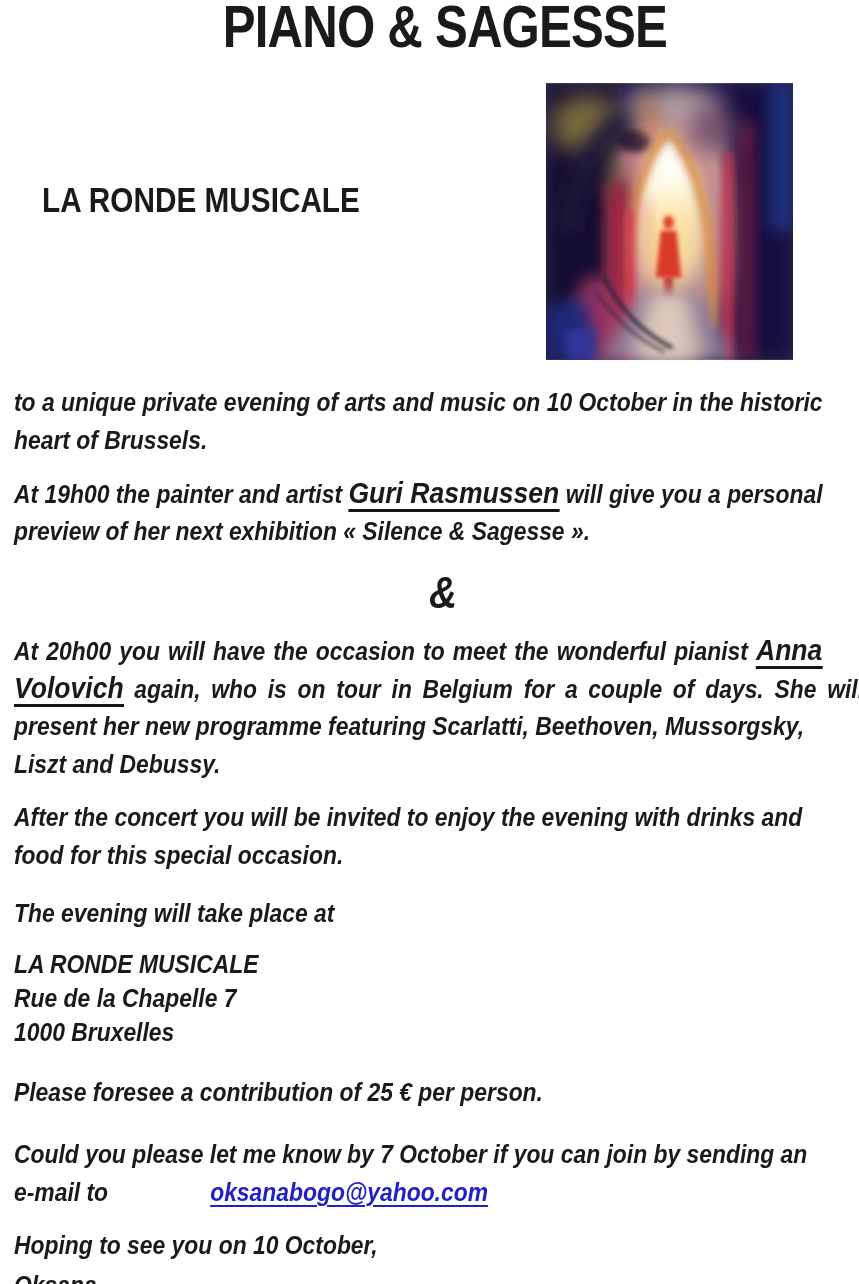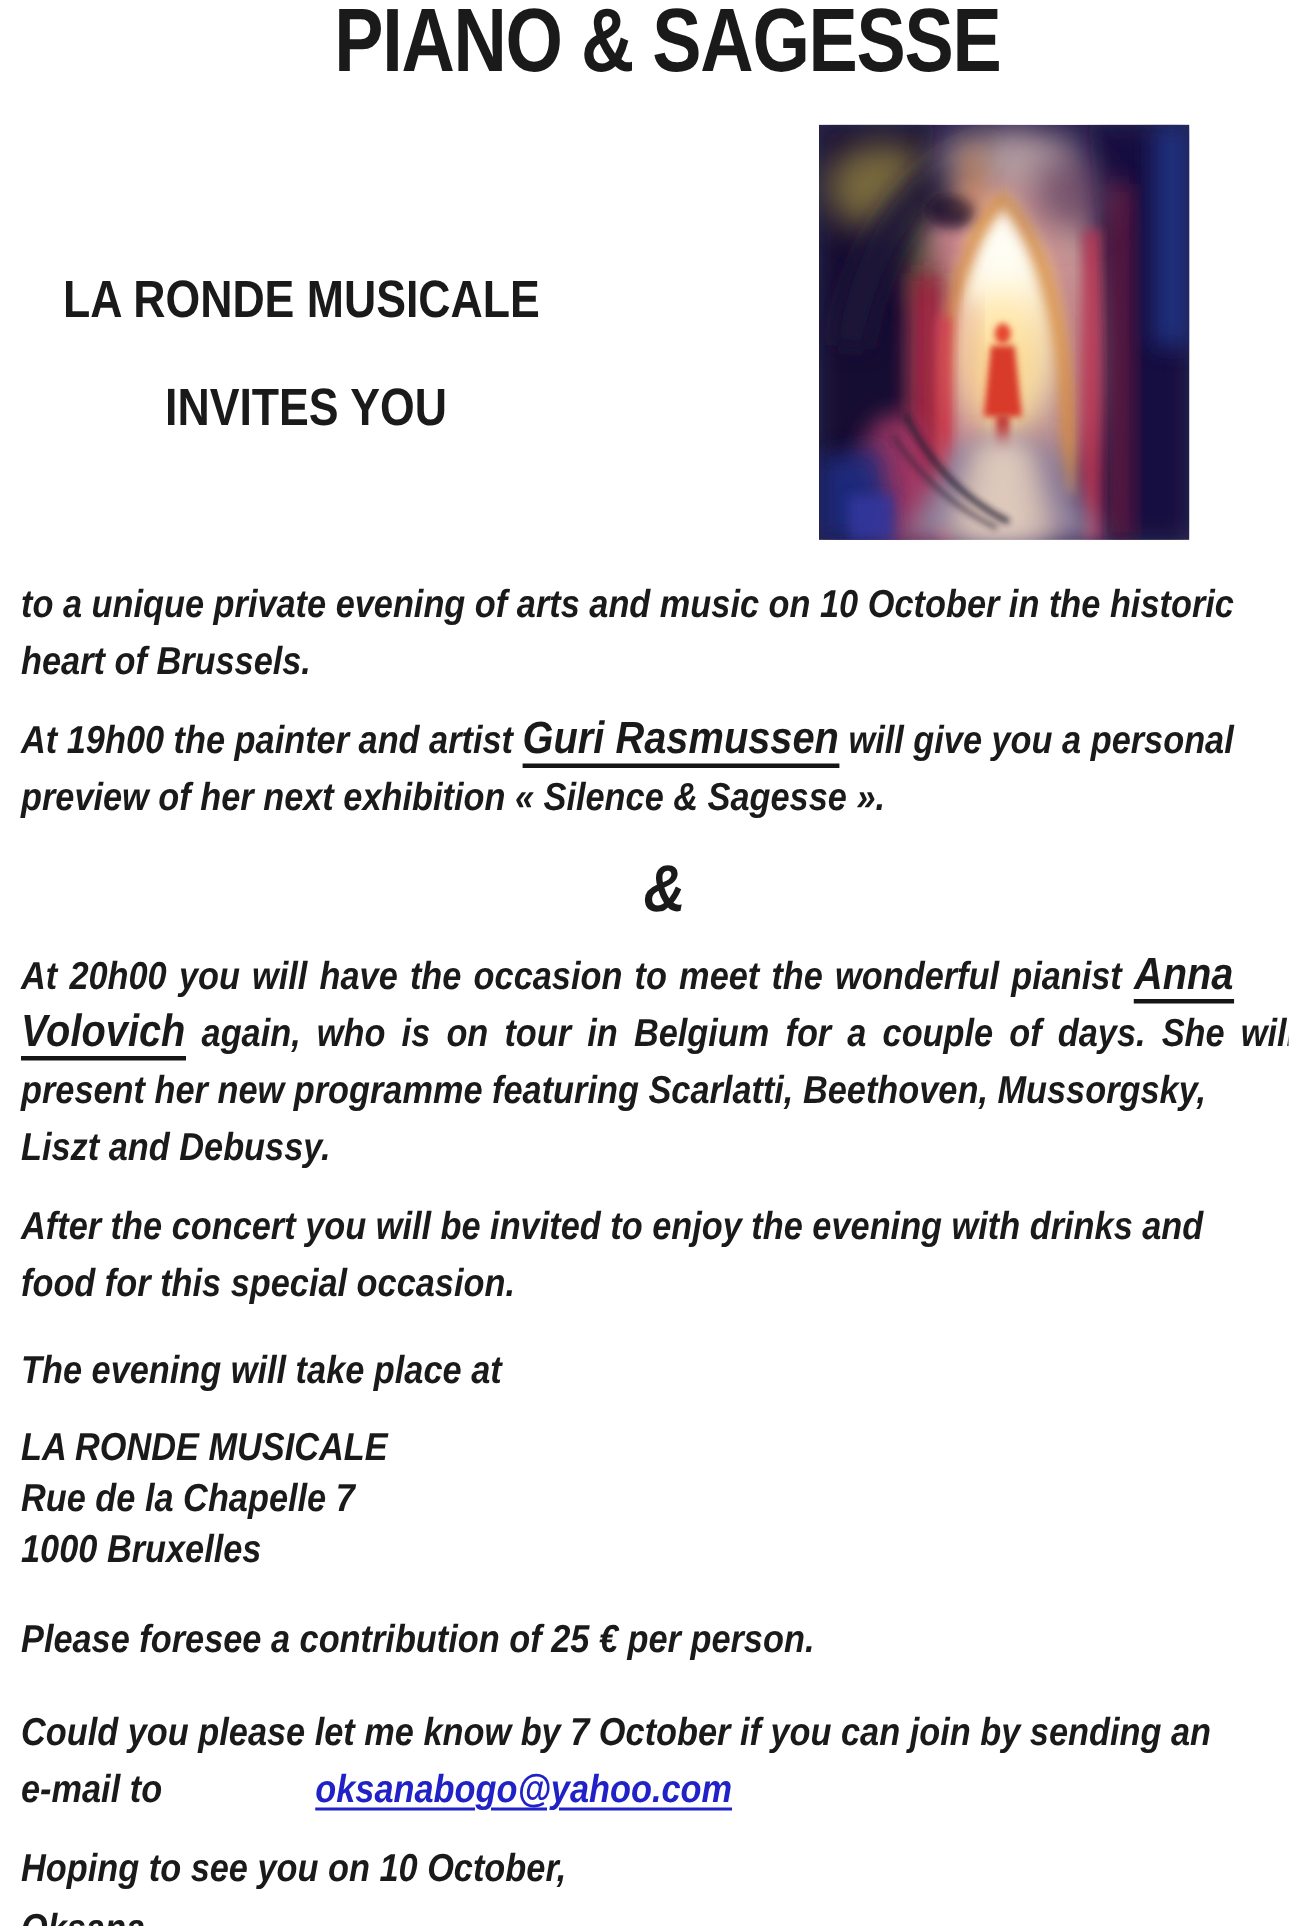--- a/index.html
+++ b/index.html
@@ -46,21 +46,20 @@
   .link{color:#2121c8;text-decoration:underline;text-decoration-thickness:2px;text-underline-offset:4px;cursor:pointer}
 </style>
 </head>
 <body>
 
 <div class="page">
 
   <h1 class="title"><span class="sxc">PIANO &amp; SAGESSE</span></h1>
 
   <div class="hdr hdr1"><span class="sxl">LA RONDE MUSICALE</span></div>
-  <div class="hdr hdr2"><span class="sxl">INVITES YOU</span></div>
 
   <div class="painting" role="img" aria-label="abstract painting of a glowing figure in an arched passage">
     <svg viewBox="0 0 250 280" xmlns="http://www.w3.org/2000/svg">
       <defs>
         <filter id="b2" x="-40%" y="-40%" width="180%" height="180%">
             <feGaussianBlur stdDeviation="2"></feGaussianBlur>
           </filter>
         <filter id="b4" x="-40%" y="-40%" width="180%" height="180%">
             <feGaussianBlur stdDeviation="4"></feGaussianBlur>
           </filter>

